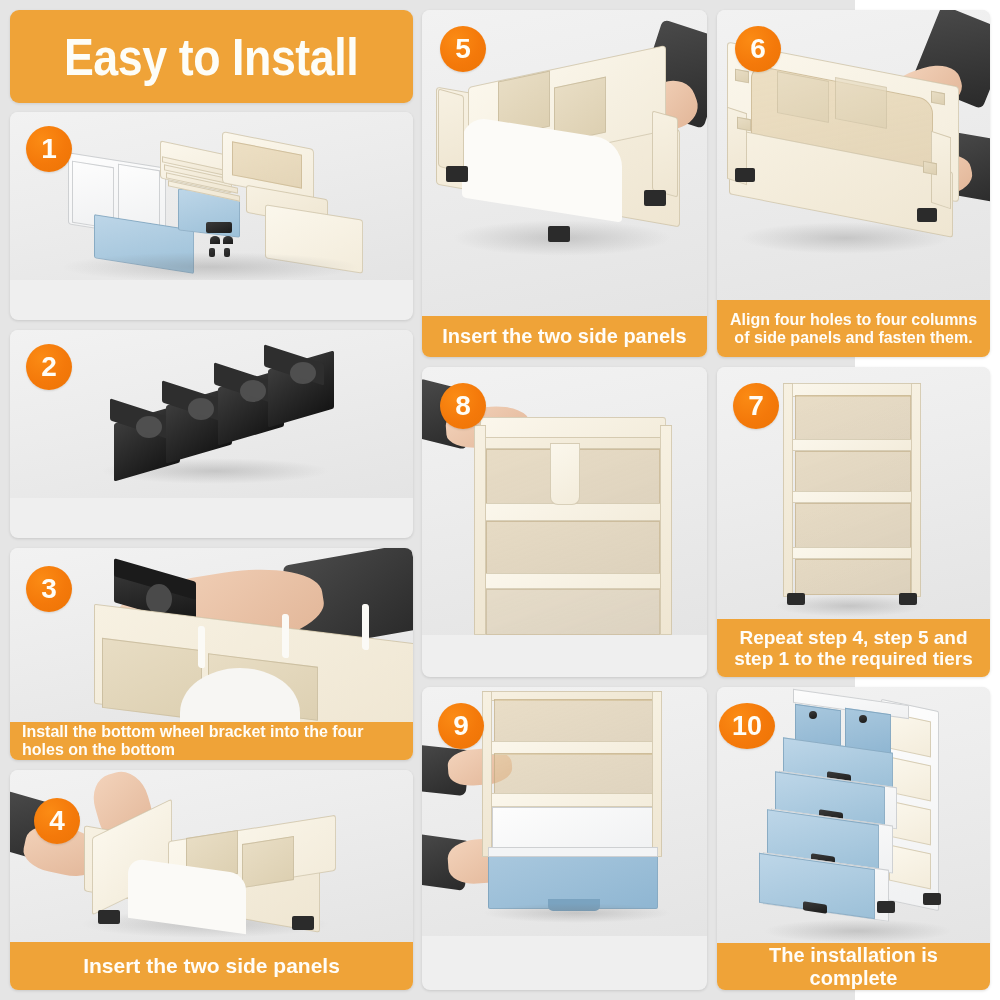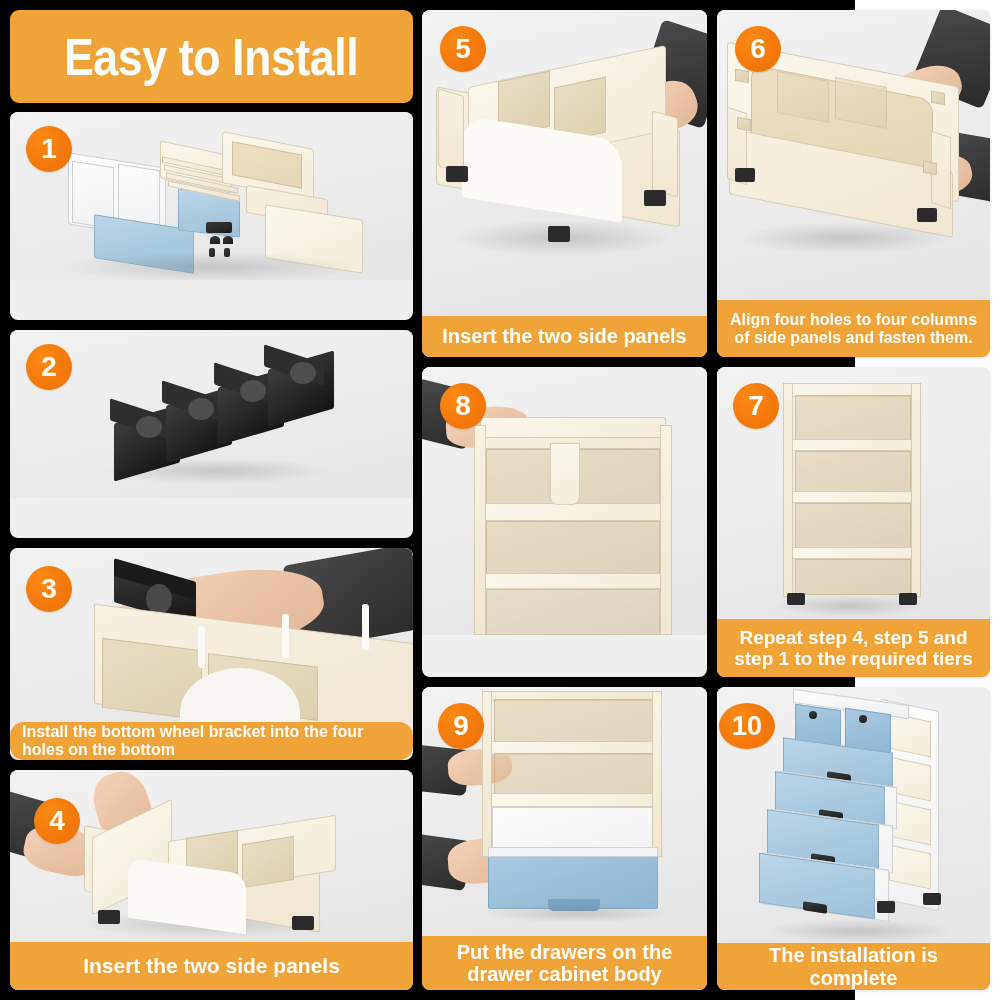--- a/index.html
+++ b/index.html
@@ -5,21 +5,21 @@
   * { box-sizing: border-box; margin: 0; padding: 0; }
   html, body {
     width: 1000px; height: 1000px;
     background: #ffffff;
     font-family: "Liberation Sans", sans-serif;
     overflow: hidden;
   }
   #page {
     position: relative;
     width: 855px; height: 1000px;
-    background: #000000;
+    background: #e5e5e5;
   }
 
   
   .title-banner {
     position: absolute;
     left: 10px; top: 10px;
     width: 403px; height: 93px;
     background: #EFA338;
     border-radius: 9px;
     display: flex;
@@ -56,21 +56,21 @@
     position: absolute;
     left: 0; right: 0; bottom: 0;
     background: #EFA338;
     color: #fffdf8;
     display: flex;
     align-items: center;
     font-weight: bold;
     line-height: 1.12;
   }
   .caption.center { justify-content: center; text-align: center; padding: 0 8px; }
-  .caption.left   { justify-content: flex-start; text-align: left; padding: 0 12px; border-radius: 14px; }
+  .caption.left   { justify-content: flex-start; text-align: left; padding: 0 12px; }
 
   
   .badge {
     position: absolute;
     width: 46px; height: 46px;
     border-radius: 50%;
     background: radial-gradient(circle at 34% 30%, #FB8B14 0%, #F4790A 55%, #EC7405 100%);
     color: #fffdf6;
     display: flex;
     align-items: center;
@@ -359,21 +359,20 @@
         <div class="sfc" style="left:60px; top:4px; width:10px; height:166px;"></div>
         <div class="sfc" style="left:230px; top:4px; width:10px; height:166px;"></div>
 
         <div class="blue" style="left:66px; top:166px; width:170px; height:56px; border-radius:2px;"></div>
         <div class="white-p" style="left:66px; top:160px; width:170px; height:10px; background:#f3f4f5;"></div>
         <div style="position:absolute; left:126px; top:212px; width:52px; height:12px; background:#7aa3c0; border-radius:0 0 5px 5px;"></div>
         <div class="shadow-soft" style="left:60px; top:216px; width:190px; height:20px;"></div>
       </div>
     </div>
     <div class="badge" style="left:16px; top:16px;">9</div>
-    <div class="caption center" style="height:54px; font-size:20px;">Put the drawers on the drawer cabinet body</div>
   </div>
 
   <div class="panel" style="left:717px; top:687px; width:273px; height:303px;">
     <div class="photo" style="height:256px;">
       <div class="scene">
         <div class="shadow-soft" style="left:46px; top:232px; width:190px; height:24px;"></div>
 
         <div class="white-p" style="left:164px; top:18px; width:58px; height:200px; transform:skewY(12deg); border-radius:2px;"></div>
         <div class="sfc lite" style="left:172px; top:30px; width:42px; height:36px; transform:skewY(12deg);"></div>
         <div class="sfc lite" style="left:172px; top:74px; width:42px; height:36px; transform:skewY(12deg);"></div>

